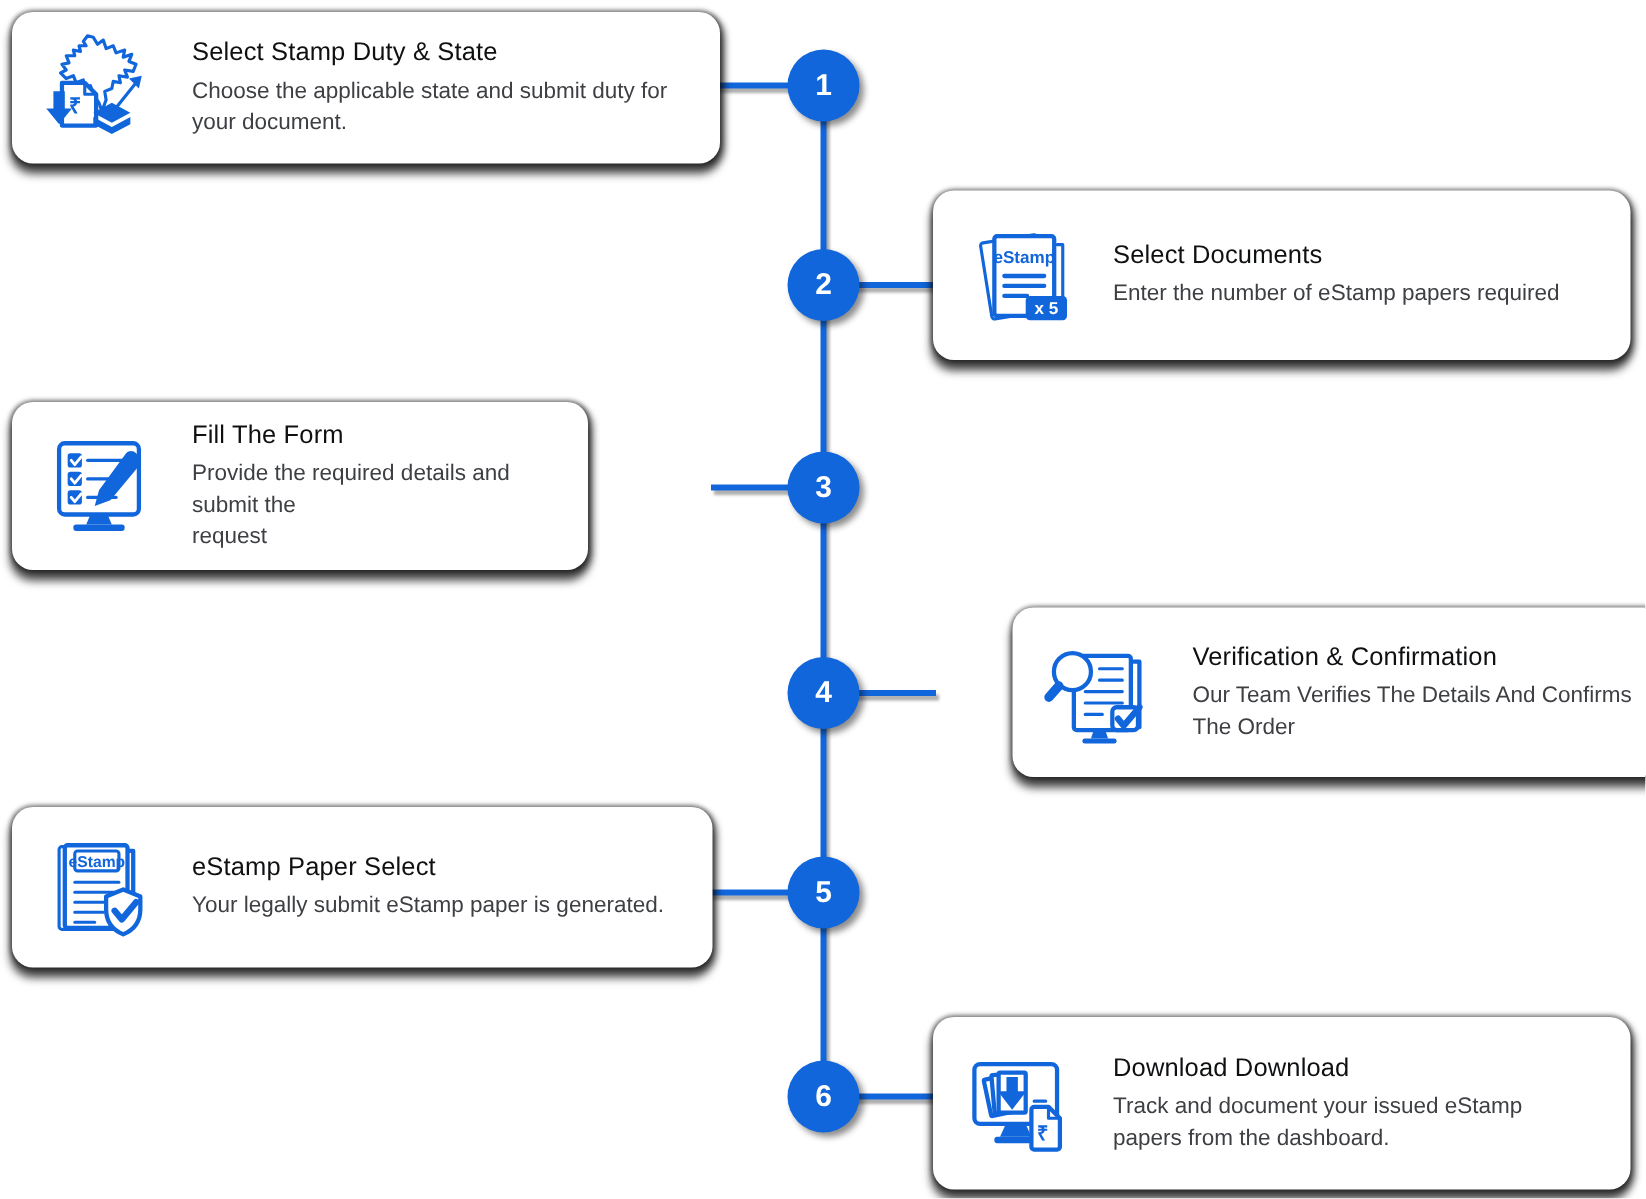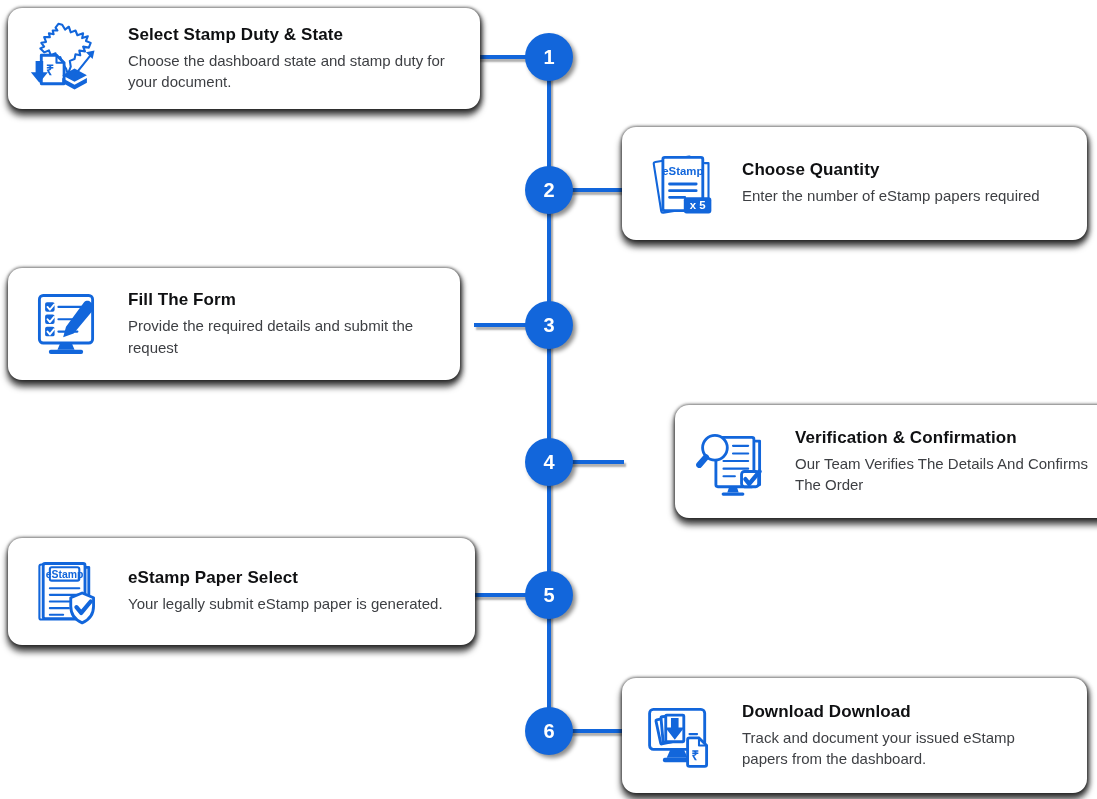--- a/index.html
+++ b/index.html
@@ -37,28 +37,28 @@
   .node6 { left:525px; top:707px; }
   
   .card {
     position:absolute; background:#ffffff; border-radius:14px;
     display:flex; align-items:center; gap:24px; padding:0 20px; box-sizing:border-box;
     box-shadow:0 0 3px 1px rgba(15,15,15,.5), 0 6px 6px 1px rgba(10,10,10,.7), 3px 2px 5px rgba(10,10,10,.4);
     z-index:2;
   }
   .card1 { left:8px;   top:8px;   width:472px; height:101px; }
   .card2 { left:622px; top:127px; width:465px; height:113px; }
-  .card3 { left:8px;   top:268px; width:452px; height:112px;justify-content:flex-end; }
+  .card3 { left:8px;   top:268px; width:384px; height:112px;justify-content:flex-end; }
   .card4 { left:651px; top:405px; width:519px; height:113px;margin-left:24px; }
   .card5 { left:8px;   top:538px; width:467px; height:107px; }
   .card6 { left:622px; top:678px; width:465px; height:115px; }
   .icon-wrap { width:76px; height:76px; flex:0 0 auto; }
   .icon-wrap svg { width:76px; height:76px; display:block; }
   .txt { flex:1 1 auto; }
-  .title { font-size:17px; font-weight:700; color:#0f1012; letter-spacing:.1px; }
+  .title { font-size:17px; font-weight:400; color:#0f1012; letter-spacing:.1px; }
   .desc  { font-size:15px; color:#3d3f43; line-height:1.42; margin-top:5px; white-space:pre-line; }
   
   .st  { fill:none; stroke:#1266db; stroke-width:3; stroke-linecap:round; stroke-linejoin:round; }
   .st2 { fill:none; stroke:#1266db; stroke-width:2.2; stroke-linecap:round; stroke-linejoin:round; }
   .stw { fill:#ffffff; stroke:#1266db; stroke-width:3; stroke-linecap:round; stroke-linejoin:round; }
   .fl  { fill:#1266db; stroke:none; }
   .lbl { font-family:"Liberation Sans",sans-serif; font-weight:bold; fill:#1266db; }
   .lblw{ font-family:"Liberation Sans",sans-serif; font-weight:bold; fill:#ffffff; }
 </style>
 </head>
@@ -90,41 +90,41 @@
         <text class="lbl" x="19" y="57" font-size="15">₹</text>
         <path class="fl" d="M8 42 h8 v12 h5 l-9 11 -9 -11 h5 Z"></path>
         <path class="fl" d="M49 50 l13 7 -13 7 -13 -7 Z"></path>
         <path class="fl" d="M36 60 v5 l13 7 13 -7 v-5 l-13 7 Z"></path>
         <path class="st2" d="M50 56 L66 36"></path>
         <path class="fl" d="M61 33 l9 -2 -2 9 Z"></path>
       </svg>
     </div>
     <div class="txt">
       <div class="title">Select Stamp Duty &amp; State</div>
-      <div class="desc">Choose the dashboard state and stamp duty for
+      <div class="desc">Choose the applicable state and submit duty for
 your document.</div>
     </div>
   </div>
 
   <div class="card card2">
     <div class="icon-wrap">
       <svg viewBox="0 0 80 80">
         <g transform="rotate(-9 40 40)">
           <rect class="st2" x="16" y="13" width="40" height="54" rx="2"></rect>
         </g>
         <path class="st2" d="M66 18 h4 v50 h-12"></path>
         <rect class="stw" x="22" y="12" width="42" height="56" rx="2"></rect>
         <text class="lbl" x="43" y="31" font-size="12" text-anchor="middle">eStamp</text>
         <path class="st" d="M29 40 h28 M29 47 h28 M29 54 h16"></path>
         <rect class="fl" x="44" y="54" width="29" height="17" rx="3"></rect>
         <text class="lblw" x="58.5" y="66.5" font-size="12" text-anchor="middle">x 5</text>
       </svg>
     </div>
     <div class="txt">
-      <div class="title">Choose Quantity</div>
+      <div class="title">Select Documents</div>
       <div class="desc">Enter the number of eStamp papers required</div>
     </div>
   </div>
 
   <div class="card card3">
     <div class="icon-wrap">
       <svg viewBox="0 0 80 80">
         <rect class="st" x="12" y="10" width="56" height="50" rx="4" stroke-width="3.5"></rect>
         <g>
           <rect class="fl" x="18" y="17" width="10" height="10" rx="2"></rect>

